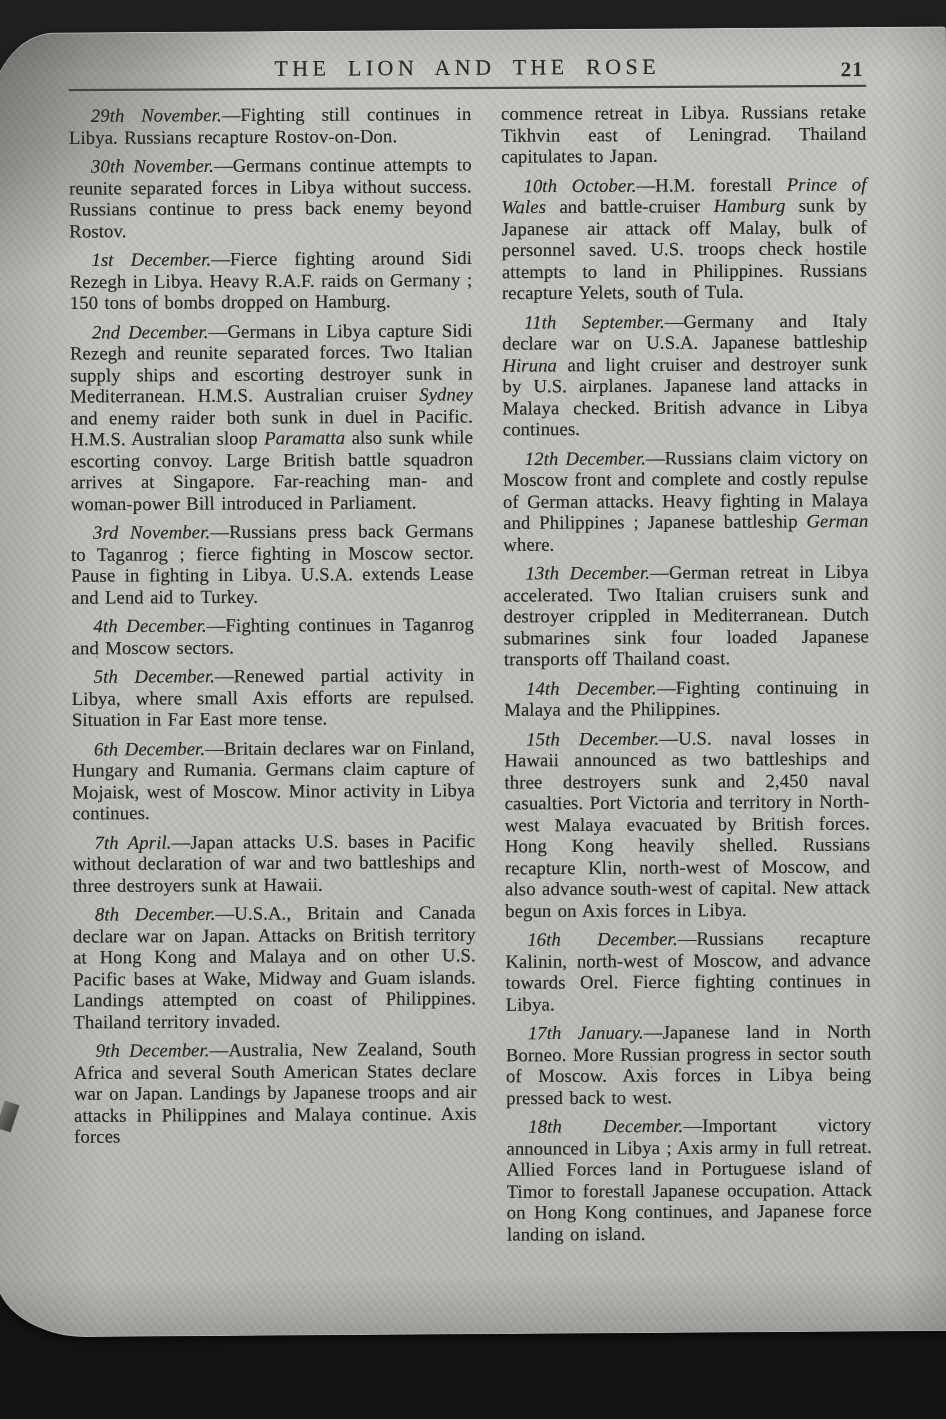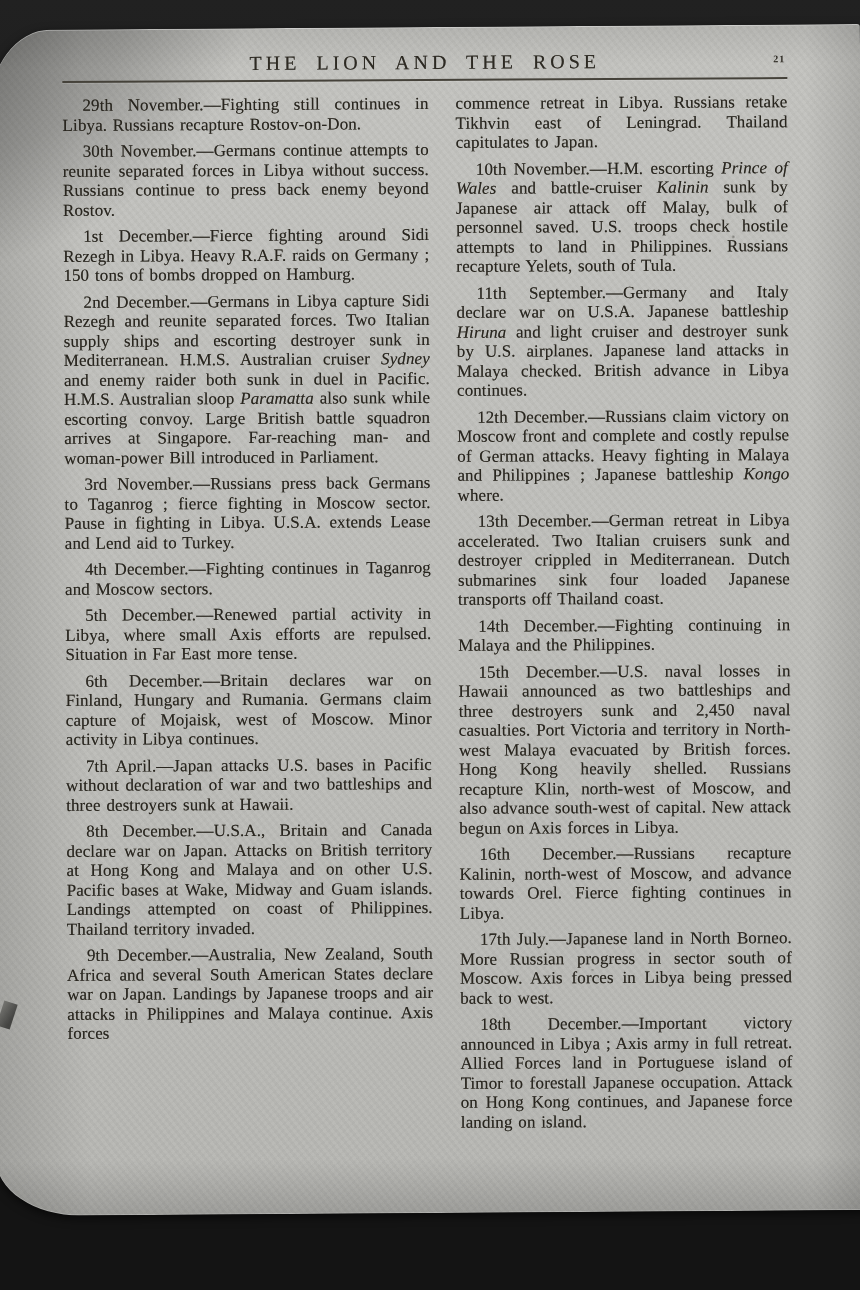--- a/index.html
+++ b/index.html
@@ -38,37 +38,37 @@
     transform:rotate(-0.3deg);
     color:#29261f;
   }
   .running-head{position:relative;text-align:center;margin-top:15px;}
   .head-title{
     font-size:20px;letter-spacing:4px;word-spacing:7px;color:#2d2a23;
     text-shadow:0 0 0.5px rgba(45,42,35,0.5);
   }
   .page-number{
     position:absolute;right:2px;top:4px;
-    font-size:10px;font-weight:bold;letter-spacing:1px;color:#2d2a23;
+    font-size:19px;font-weight:bold;letter-spacing:1px;color:#2d2a23;
   }
   .rule{border-bottom:2px solid #45423a;margin-top:5px;
     box-shadow:0 1px 0 rgba(255,255,255,0.12);}
   .columns{display:flex;gap:27px;margin-top:13px;}
   .col-left{width:366px;flex:0 0 366px;}
   .col-right{flex:1;min-width:0;}
   .entry{
     margin:0 0 7px 0;
     font-size:17px;line-height:19.5px;
     text-align:justify;text-indent:20px;
     word-spacing:1.4px;letter-spacing:0.1px;
     text-shadow:0 0 0.4px rgba(41,38,31,0.55);
   }
   .entry:last-child{margin-bottom:0;}
   .cont{text-indent:0;}
-  .date{}
+  .date{font-style:italic;}
   .ship{font-style:italic;}
 </style>
 </head>
 <body>
 
 <div class="photo">
   <div class="paper"></div>
   <div class="corner-sliver"></div>
 
   <div class="content">
@@ -88,26 +88,26 @@
           <p class="entry"><span class="date">4th December.</span>—<span>Fighting continues in Taganrog and Moscow sectors.</span></p>
           <p class="entry"><span class="date">5th December.</span>—<span>Renewed partial activity in Libya, where small Axis efforts are repulsed. Situation in Far East more tense.</span></p>
           <p class="entry"><span class="date">6th December.</span>—<span>Britain declares war on Finland, Hungary and Rumania. Germans claim capture of Mojaisk, west of Moscow. Minor activity in Libya continues.</span></p>
           <p class="entry"><span class="date">7th April.</span>—<span>Japan attacks U.S. bases in Pacific without declaration of war and two battleships and three destroyers sunk at Hawaii.</span></p>
           <p class="entry"><span class="date">8th December.</span>—<span>U.S.A., Britain and Canada declare war on Japan. Attacks on British territory at Hong Kong and Malaya and on other U.S. Pacific bases at Wake, Midway and Guam islands. Landings attempted on coast of Philippines. Thailand territory invaded.</span></p>
           <p class="entry"><span class="date">9th December.</span>—<span>Australia, New Zealand, South Africa and several South American States declare war on Japan. Landings by Japanese troops and air attacks in Philippines and Malaya continue. Axis forces</span></p>
         </div>
       <div class="col-right">
         <p class="entry cont">commence retreat in Libya. Russians retake Tikhvin east of Leningrad. Thailand capitulates to Japan.</p>
         <div>
-            <p class="entry"><span class="date">10th November.</span>—<span>H.M. escorting </span><span class="ship">Prince of Wales</span><span> and battle-cruiser </span><span class="ship">Kalinin</span><span> sunk by Japanese air attack off Malay, bulk of personnel saved. U.S. troops check hostile attempts to land in Philippines. Russians recapture Yelets, south of Tula.</span></p>
+            <p class="entry"><span class="date">10th October.</span>—<span>H.M. forestall </span><span class="ship">Prince of Wales</span><span> and battle-cruiser </span><span class="ship">Hamburg</span><span> sunk by Japanese air attack off Malay, bulk of personnel saved. U.S. troops check hostile attempts to land in Philippines. Russians recapture Yelets, south of Tula.</span></p>
             <p class="entry"><span class="date">11th September.</span>—<span>Germany and Italy declare war on U.S.A. Japanese battleship </span><span class="ship">Hiruna</span><span> and light cruiser and destroyer sunk by U.S. airplanes. Japanese land attacks in Malaya checked. British advance in Libya continues.</span></p>
-            <p class="entry"><span class="date">12th December.</span>—<span>Russians claim victory on Moscow front and complete and costly repulse of German attacks. Heavy fighting in Malaya and Philippines ; Japanese battleship </span><span class="ship">Kongo</span><span> where.</span></p>
+            <p class="entry"><span class="date">12th December.</span>—<span>Russians claim victory on Moscow front and complete and costly repulse of German attacks. Heavy fighting in Malaya and Philippines ; Japanese battleship </span><span class="ship">German</span><span> where.</span></p>
             <p class="entry"><span class="date">13th December.</span>—<span>German retreat in Libya accelerated. Two Italian cruisers sunk and destroyer crippled in Mediterranean. Dutch submarines sink four loaded Japanese transports off Thailand coast.</span></p>
             <p class="entry"><span class="date">14th December.</span>—<span>Fighting continuing in Malaya and the Philippines.</span></p>
             <p class="entry"><span class="date">15th December.</span>—<span>U.S. naval losses in Hawaii announced as two battleships and three destroyers sunk and 2,450 naval casualties. Port Victoria and territory in North-west Malaya evacuated by British forces. Hong Kong heavily shelled. Russians recapture Klin, north-west of Moscow, and also advance south-west of capital. New attack begun on Axis forces in Libya.</span></p>
             <p class="entry"><span class="date">16th December.</span>—<span>Russians recapture Kalinin, north-west of Moscow, and advance towards Orel. Fierce fighting continues in Libya.</span></p>
-            <p class="entry"><span class="date">17th July.</span>—<span>Japanese land in North Borneo. More Russian progress in sector south of Moscow. Axis forces in Libya being pressed back to west.</span></p>
+            <p class="entry"><span class="date">17th January.</span>—<span>Japanese land in North Borneo. More Russian progress in sector south of Moscow. Axis forces in Libya being pressed back to west.</span></p>
             <p class="entry"><span class="date">18th December.</span>—<span>Important victory announced in Libya ; Axis army in full retreat. Allied Forces land in Portuguese island of Timor to forestall Japanese occupation. Attack on Hong Kong continues, and Japanese force landing on island.</span></p>
           </div>
       </div>
     </div>
   </div>
 </div>
 
 </body></html>

